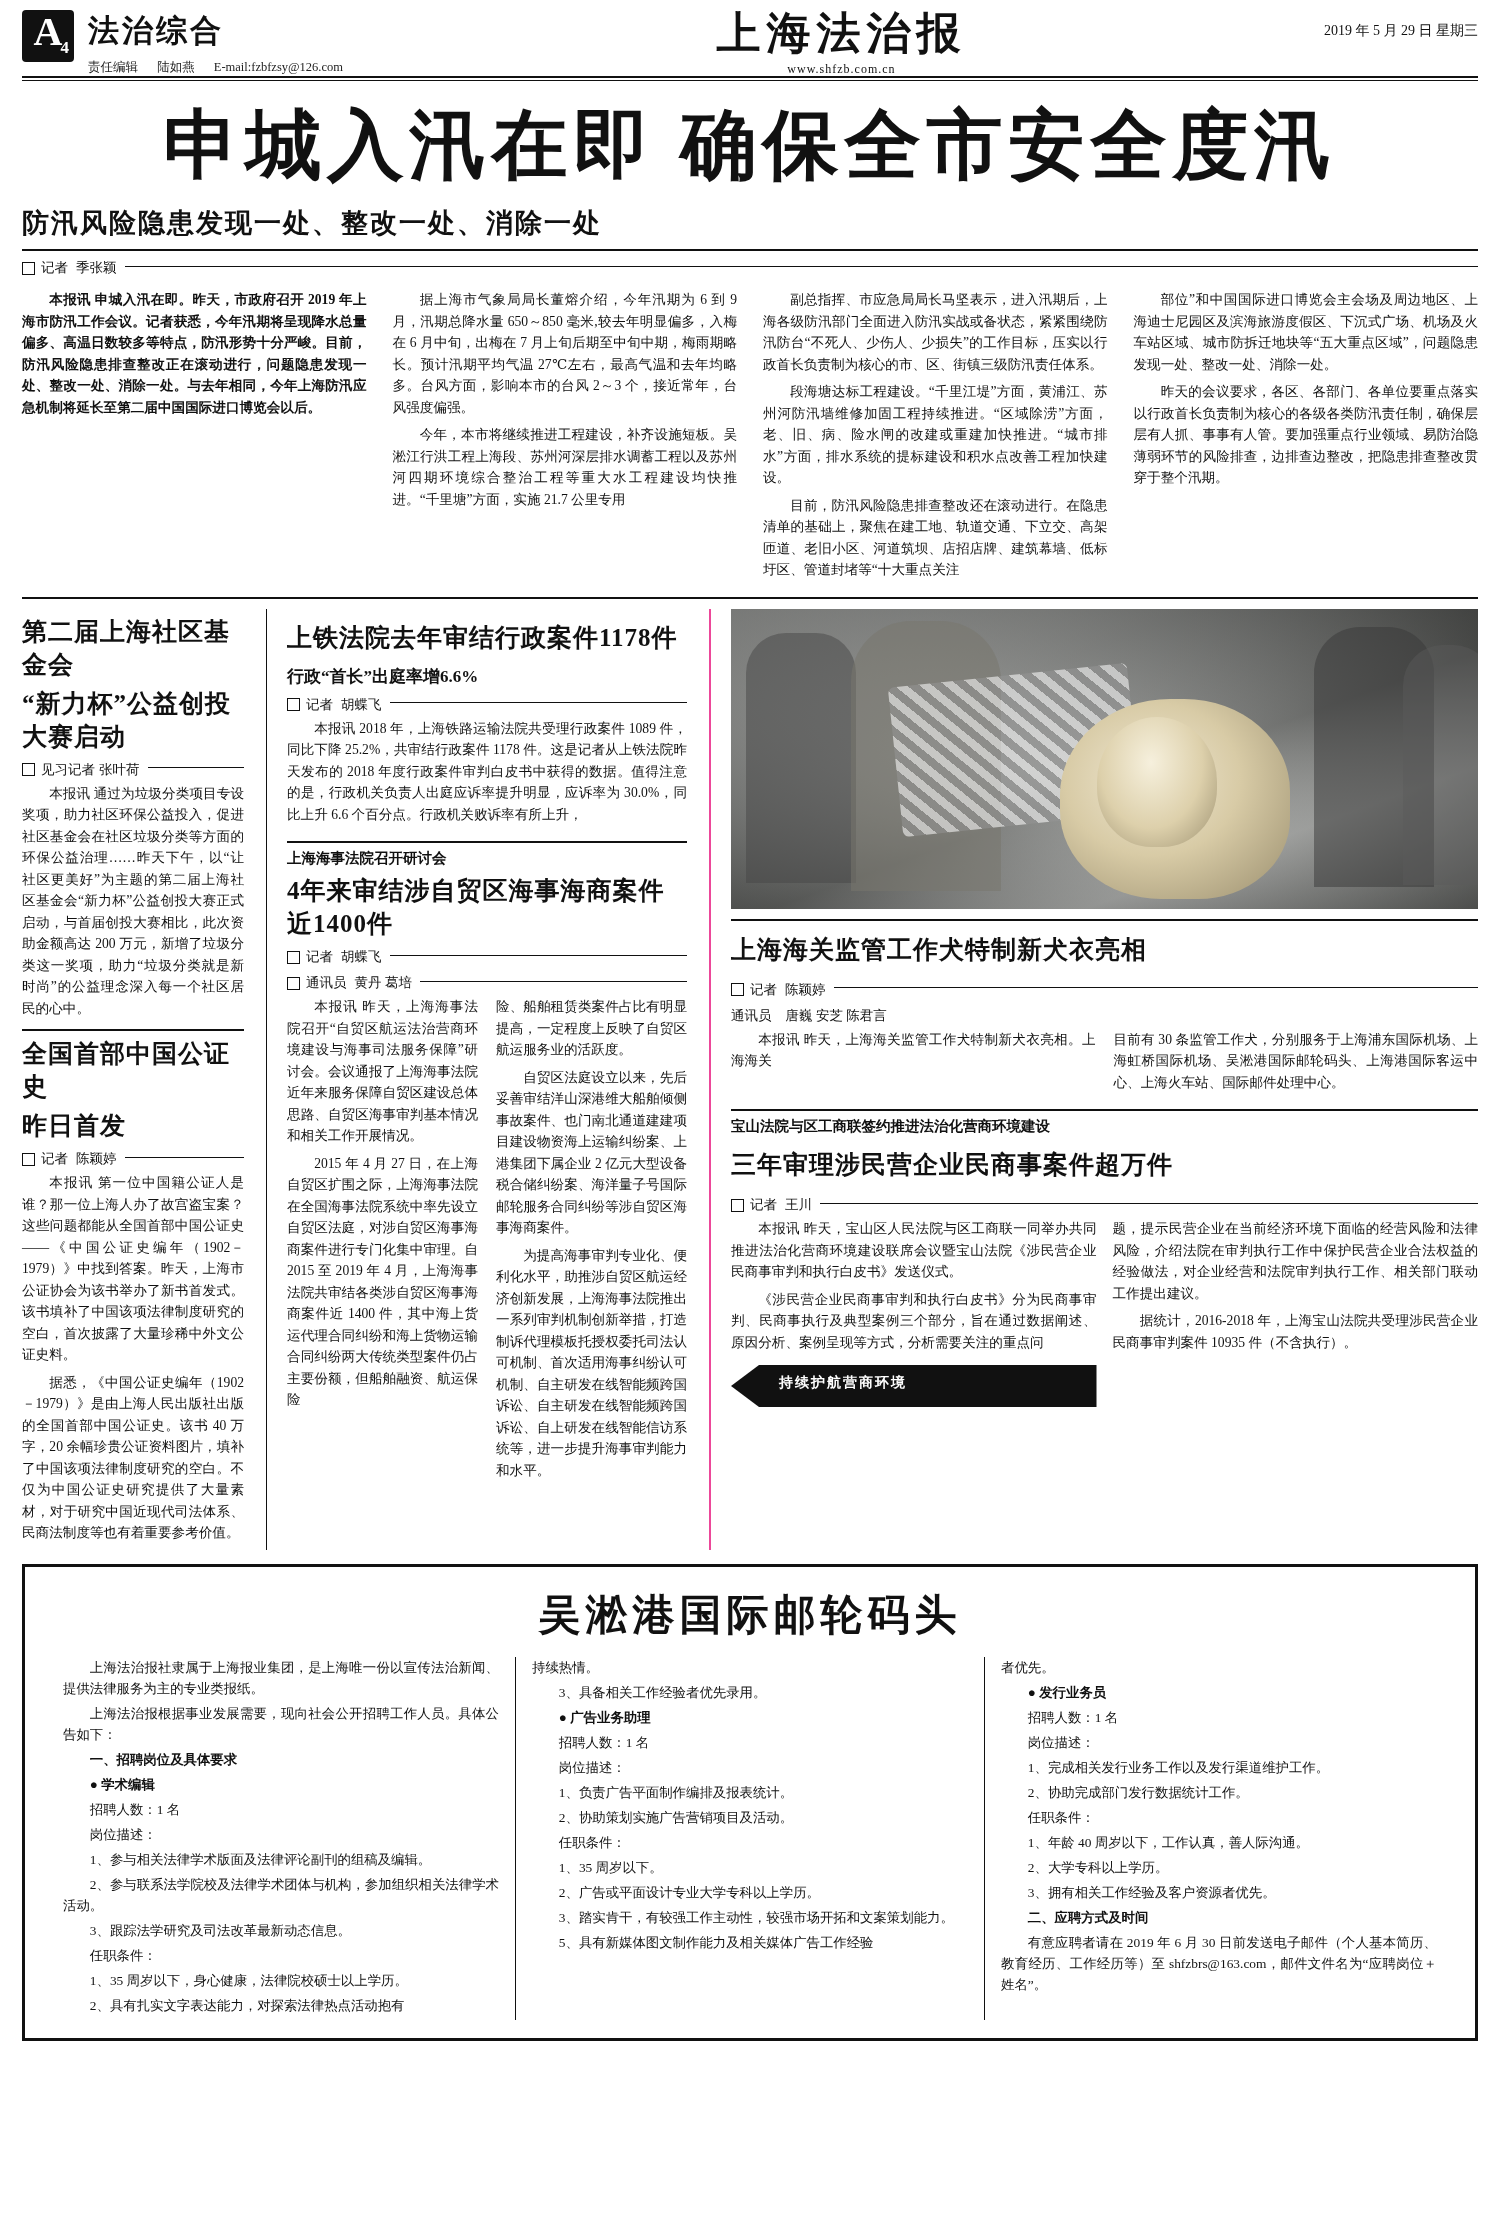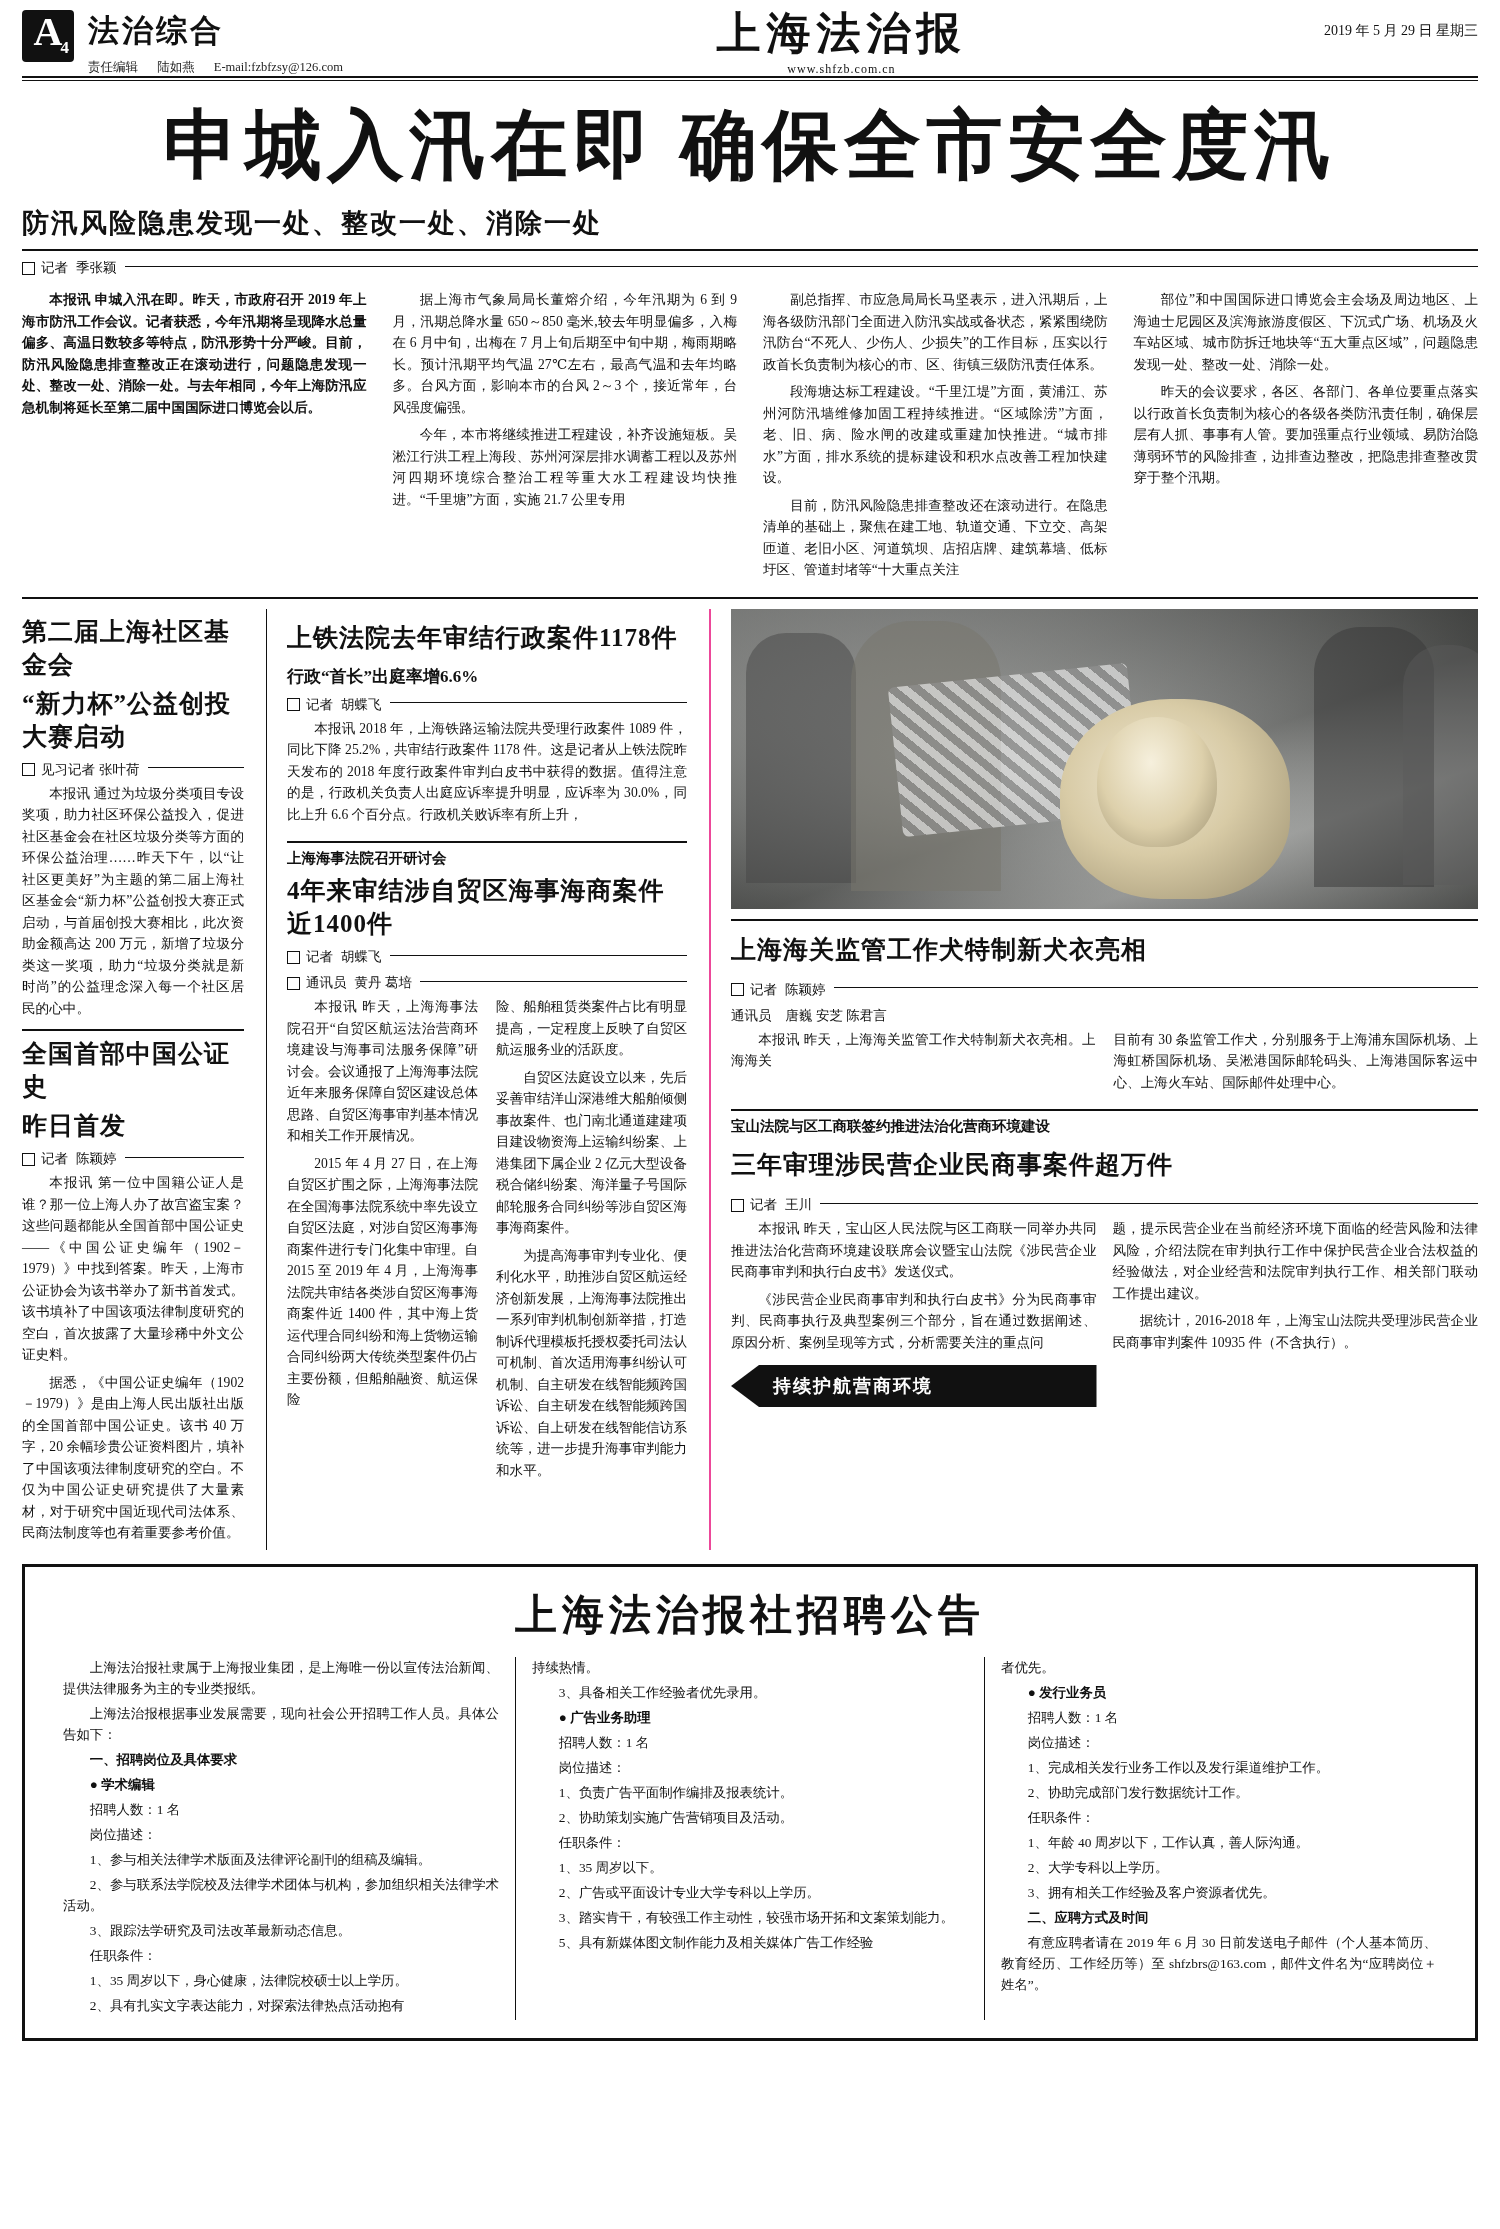--- a/index.html
+++ b/index.html
@@ -67,21 +67,21 @@
   .pers{position:absolute;background:rgba(40,40,40,.55);}
   .p1{left:2%;top:8%;width:110px;height:250px;border-radius:40px 40px 0 0;background:rgba(70,70,70,.5);}
   .p2{left:16%;top:4%;width:150px;height:270px;border-radius:60px 60px 0 0;background:rgba(120,118,110,.55);}
   .p3{left:78%;top:6%;width:120px;height:260px;border-radius:46px 46px 0 0;background:rgba(55,55,55,.5);}
   .p4{left:90%;top:12%;width:90px;height:240px;border-radius:40px 40px 0 0;background:rgba(90,90,90,.45);}
   .strap{position:absolute;left:22%;top:22%;width:240px;height:150px;background:repeating-linear-gradient(45deg,rgba(255,255,255,.55) 0 8px, rgba(150,150,150,.5) 8px 16px);transform:rotate(-6deg);border-radius:6px;}
 
   
   .arrow-banner{margin-top:12px;position:relative;height:42px;}
   .arrow-banner .bar{position:absolute;left:0;top:0;height:42px;width:100%;background:#111;clip-path:polygon(28px 0,100% 0,100% 100%,28px 100%,0 50%);}
-  .arrow-banner .txt{position:absolute;left:42px;top:9px;color:#fff;font-size:18px;font-weight:bold;letter-spacing:2px;}
+  .arrow-banner .txt{position:absolute;left:48px;top:9px;color:#fff;font-size:14px;font-weight:bold;letter-spacing:2px;}
 
   
   .recruit{margin-top:14px;border:3px solid #111;padding:14px 22px 18px 22px;}
   .recruit .rtitle{text-align:center;font-size:42px;font-weight:bold;letter-spacing:5px;margin:6px 0 14px 0;}
   .rcols{display:flex;}
   .rcols .rc{flex:1;padding:0 16px;}
   .rcols .rc + .rc{border-left:1px solid #111;}
   .rcols p{font-size:13.4px;line-height:21px;text-align:justify;margin:0 0 4px 0;}
   .rcols p.ind{text-indent:2em;}
   .rcols p.b{font-weight:bold;}
@@ -269,21 +269,21 @@
         </div>
         <div style="flex:1">
           <p class="body noind">题，提示民营企业在当前经济环境下面临的经营风险和法律风险，介绍法院在审判执行工作中保护民营企业合法权益的经验做法，对企业经营和法院审判执行工作、相关部门联动工作提出建议。</p>
           <p class="body">据统计，2016-2018 年，上海宝山法院共受理涉民营企业民商事审判案件 10935 件（不含执行）。</p>
         </div>
       </div>
     </div>
   </div>
 
   <div class="recruit">
-    <div class="rtitle">上海法治报社招聘公告</div>
+    <div class="rtitle">吴淞港国际邮轮码头</div>
     <div class="rcols">
       <div class="rc">
         <p class="ind">上海法治报社隶属于上海报业集团，是上海唯一份以宣传法治新闻、提供法律服务为主的专业类报纸。</p>
         <p class="ind">上海法治报根据事业发展需要，现向社会公开招聘工作人员。具体公告如下：</p>
         <p class="ind b">一、招聘岗位及具体要求</p>
         <p class="ind b">● 学术编辑</p>
         <p class="ind">招聘人数：1 名</p>
         <p class="ind">岗位描述：</p>
         <p class="ind">1、参与相关法律学术版面及法律评论副刊的组稿及编辑。</p>
         <p class="ind">2、参与联系法学院校及法律学术团体与机构，参加组织相关法律学术活动。</p>

